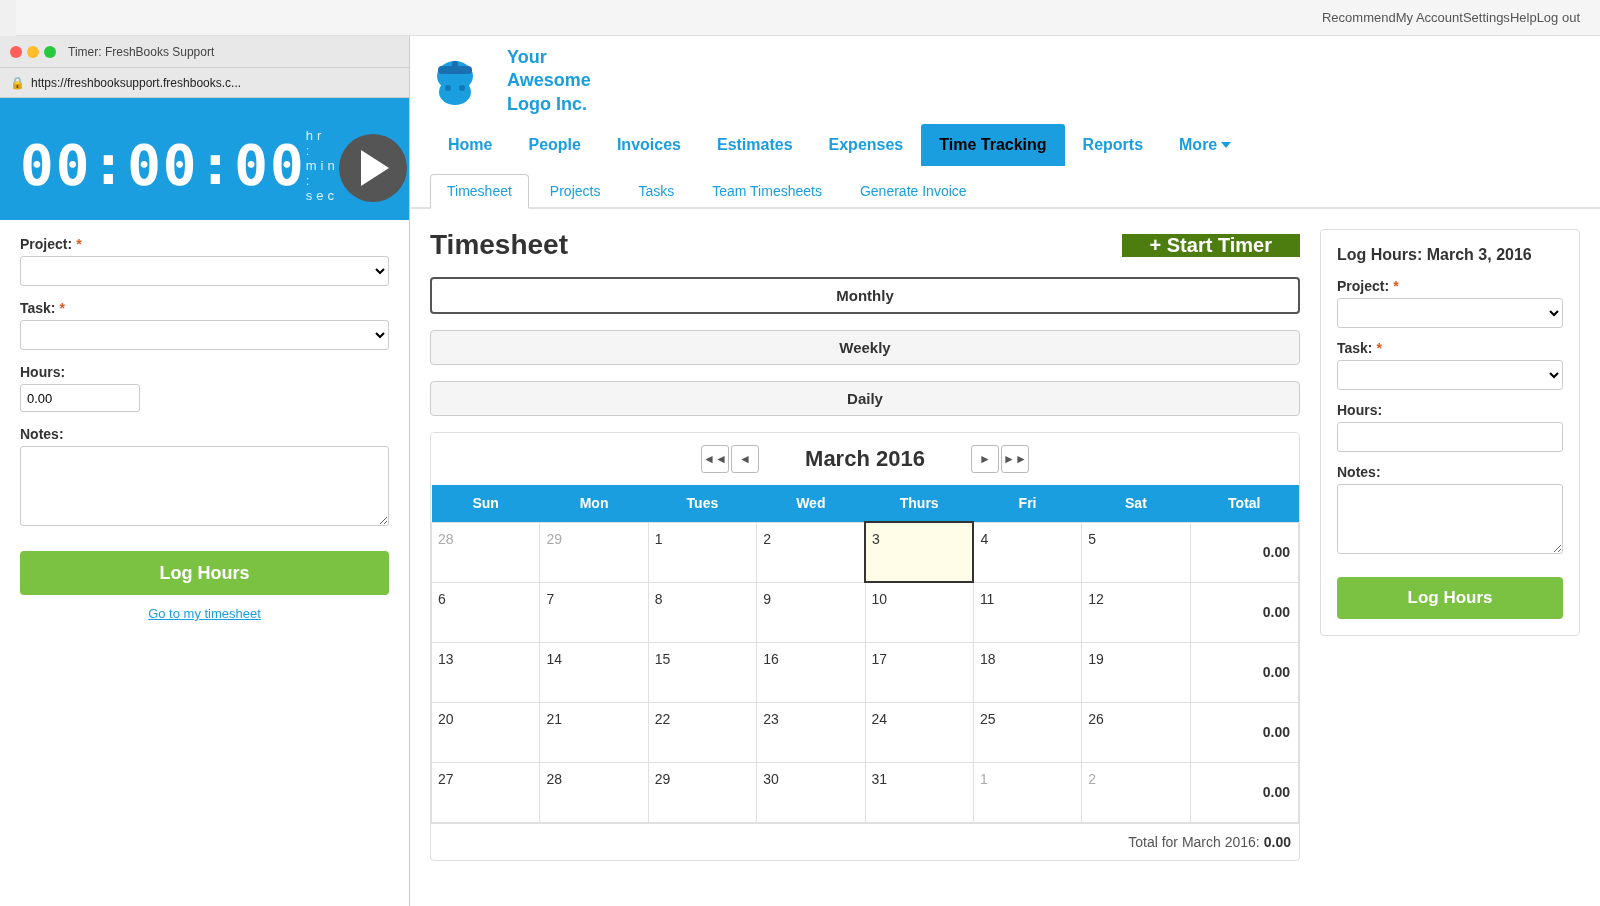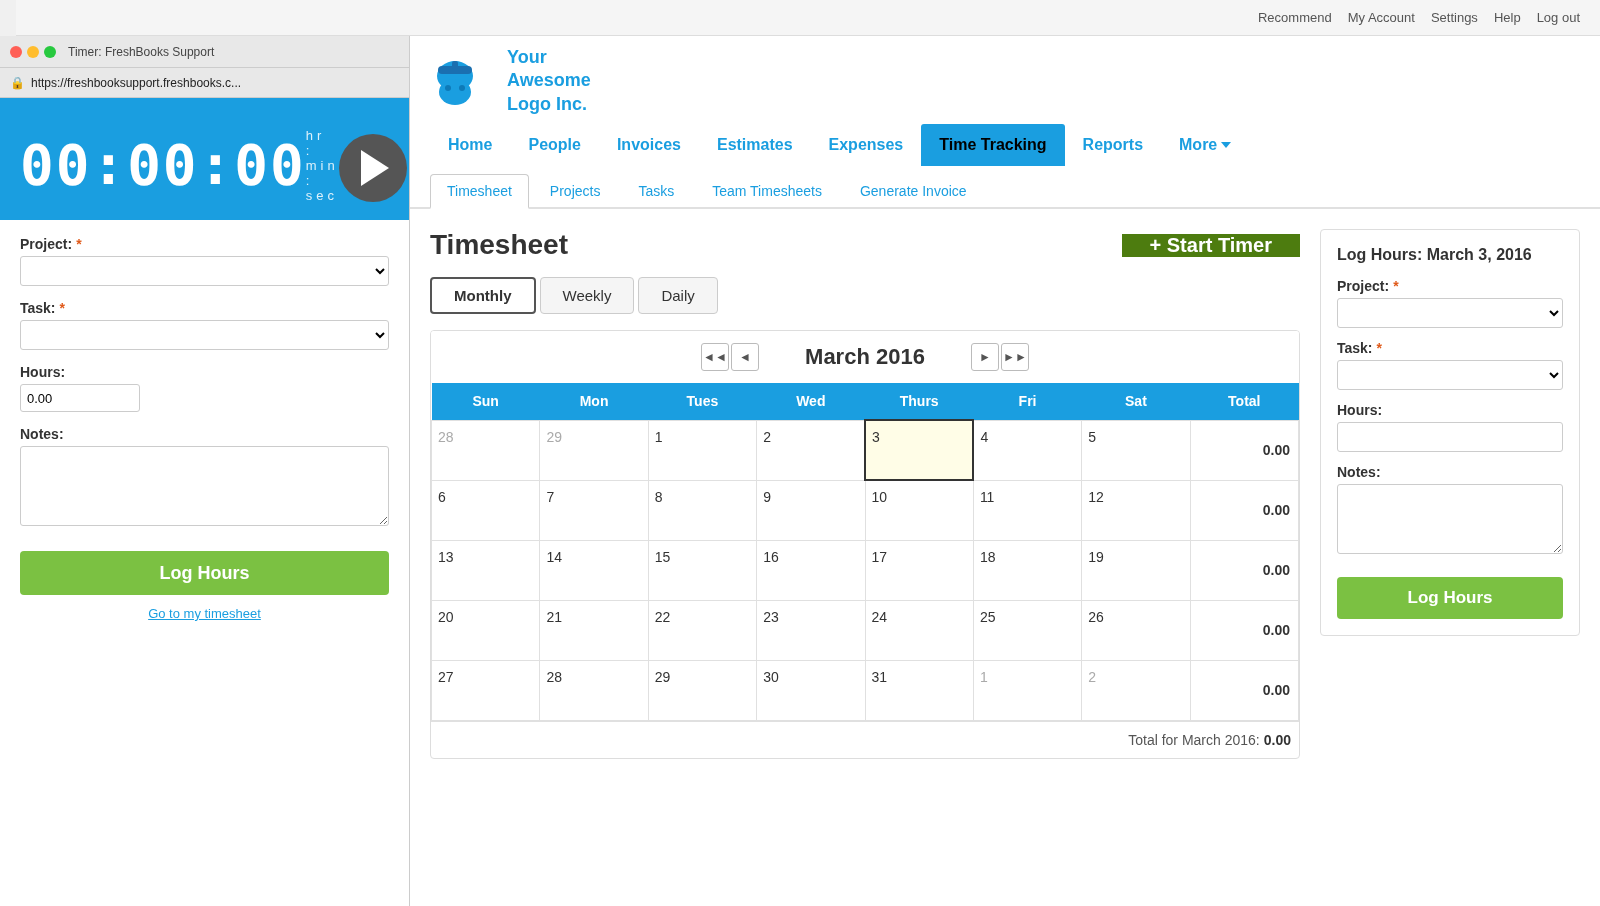--- a/index.html
+++ b/index.html
@@ -1,19 +1,19 @@
 <!DOCTYPE html>
 <html><head>
   <meta charset="utf-8">
   <style>
     * { box-sizing: border-box; margin: 0; padding: 0; }
     body { font-family: -apple-system, BlinkMacSystemFont, 'Helvetica Neue', Arial, sans-serif; background: #f0f0f0; font-size: 14px; }
 
     
-    .top-bar { background: #f5f5f5; border-bottom: 1px solid #ddd; display: flex; justify-content: flex-end; align-items: center; padding: 4px 20px; gap: 16px; height: 36px; margin-left: 16px; }
+    .top-bar { background: #f5f5f5; border-bottom: 1px solid #ddd; display: flex; justify-content: flex-end; align-items: center; padding: 4px 20px; height: 36px; margin-left: 16px; }
     .top-bar a { color: #555; text-decoration: none; font-size: 13px; }
 
     
     .main-wrapper { display: flex; height: 870px; }
 
     
     .timer-popup { width: 410px; min-width: 410px; background: white; border-right: 1px solid #ccc; display: flex; flex-direction: column; }
     .timer-browser-bar { background: #e8e8e8; border-bottom: 1px solid #ccc; padding: 6px 10px; display: flex; align-items: center; gap: 8px; height: 32px; }
     .browser-dots { display: flex; gap: 5px; }
     .dot { width: 12px; height: 12px; border-radius: 50%; }
@@ -70,22 +70,22 @@
     
     .content-area { padding: 20px 20px; flex: 1; overflow-y: auto; display: flex; gap: 20px; }
 
     
     .timesheet-main { flex: 1; }
     .timesheet-header-row { display: flex; justify-content: space-between; align-items: center; margin-bottom: 16px; }
     .timesheet-title { font-size: 28px; font-weight: bold; color: #333; }
     .start-timer-btn { background: #4d7c0f; color: white; border: none; border-radius: 0; padding: 0 28px; font-size: 20px; font-weight: bold; cursor: pointer; display: flex; align-items: center; gap: 8px; }
 
     
-    .view-tabs { display: flex; gap: 4px; margin-bottom: 16px; }
-    .view-tab { padding: 8px 22px; border: 1px solid #ccc; border-radius: 4px; background: #f5f5f5; color: #333; font-size: 15px; cursor: pointer; font-weight: 400; }
+    .view-tabs { display: flex; gap: 16px; margin-bottom: 16px; flex-direction: column; }
+    .view-tab { padding: 8px 22px; border: 1px solid #ccc; border-radius: 4px; background: #f5f5f5; color: #333; font-size: 15px; cursor: pointer; font-weight: 700; }
     .view-tab.active { background: white; border: 2px solid #555; font-weight: bold; }
 
     
     .calendar-container { border: 1px solid #ddd; border-radius: 4px; overflow: hidden; }
     .calendar-header { display: flex; align-items: center; justify-content: center; padding: 12px; background: white; gap: 16px; }
     .cal-nav-btn { background: none; border: 1px solid #bbb; border-radius: 3px; width: 28px; height: 28px; cursor: pointer; display: flex; align-items: center; justify-content: center; color: #555; font-size: 12px; }
     .cal-month-title { font-size: 22px; font-weight: bold; color: #333; min-width: 180px; text-align: center; }
     .cal-nav-group { display: flex; gap: 2px; }
 
     .calendar-grid { width: 100%; border-collapse: collapse; }

